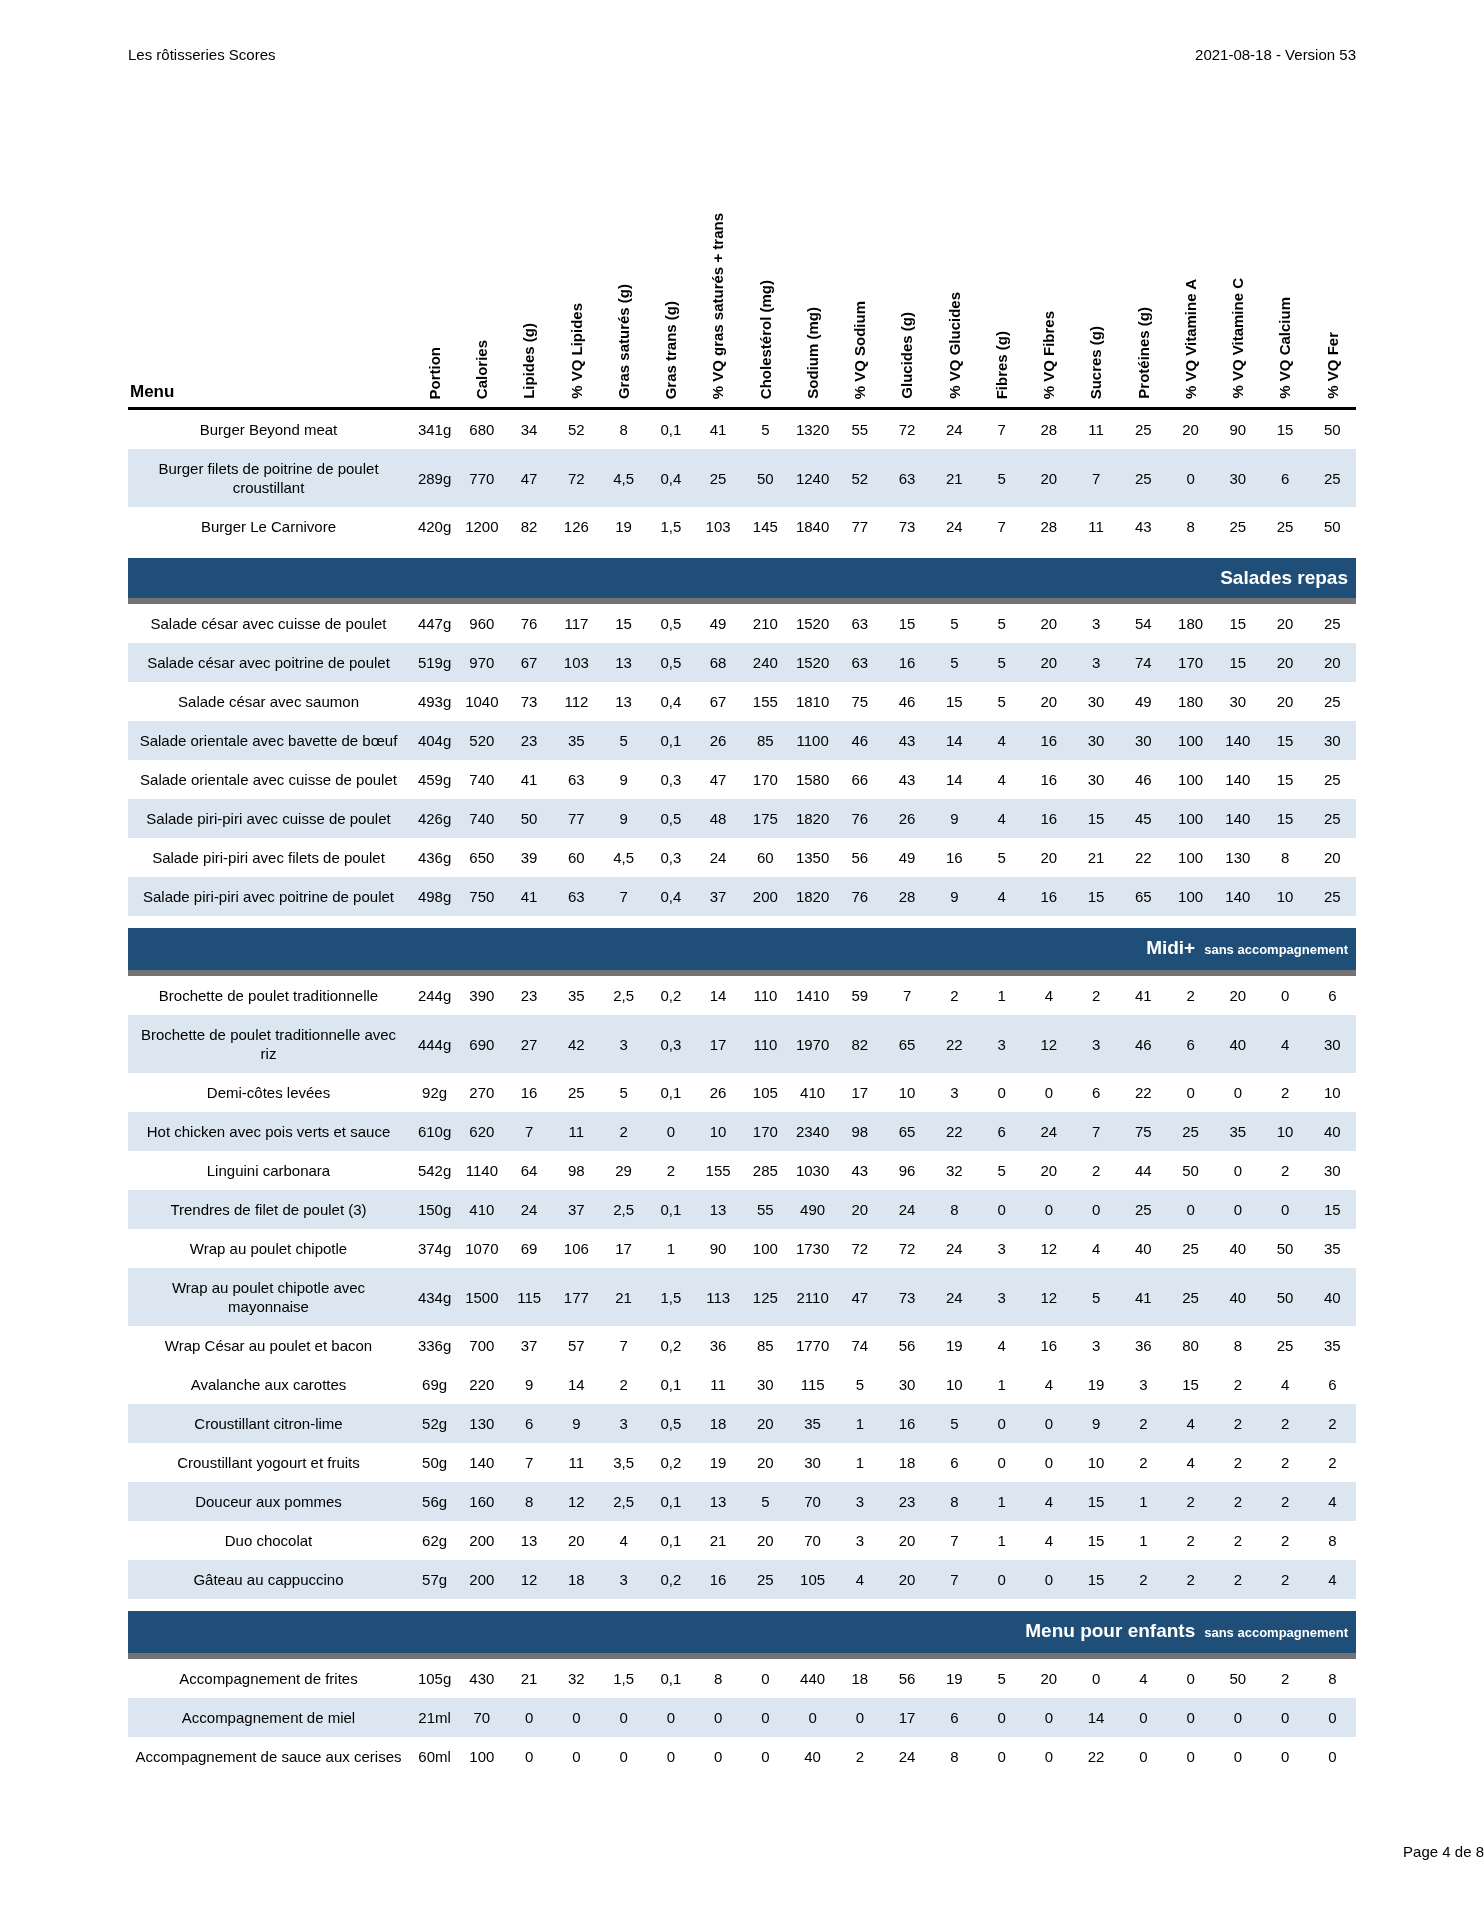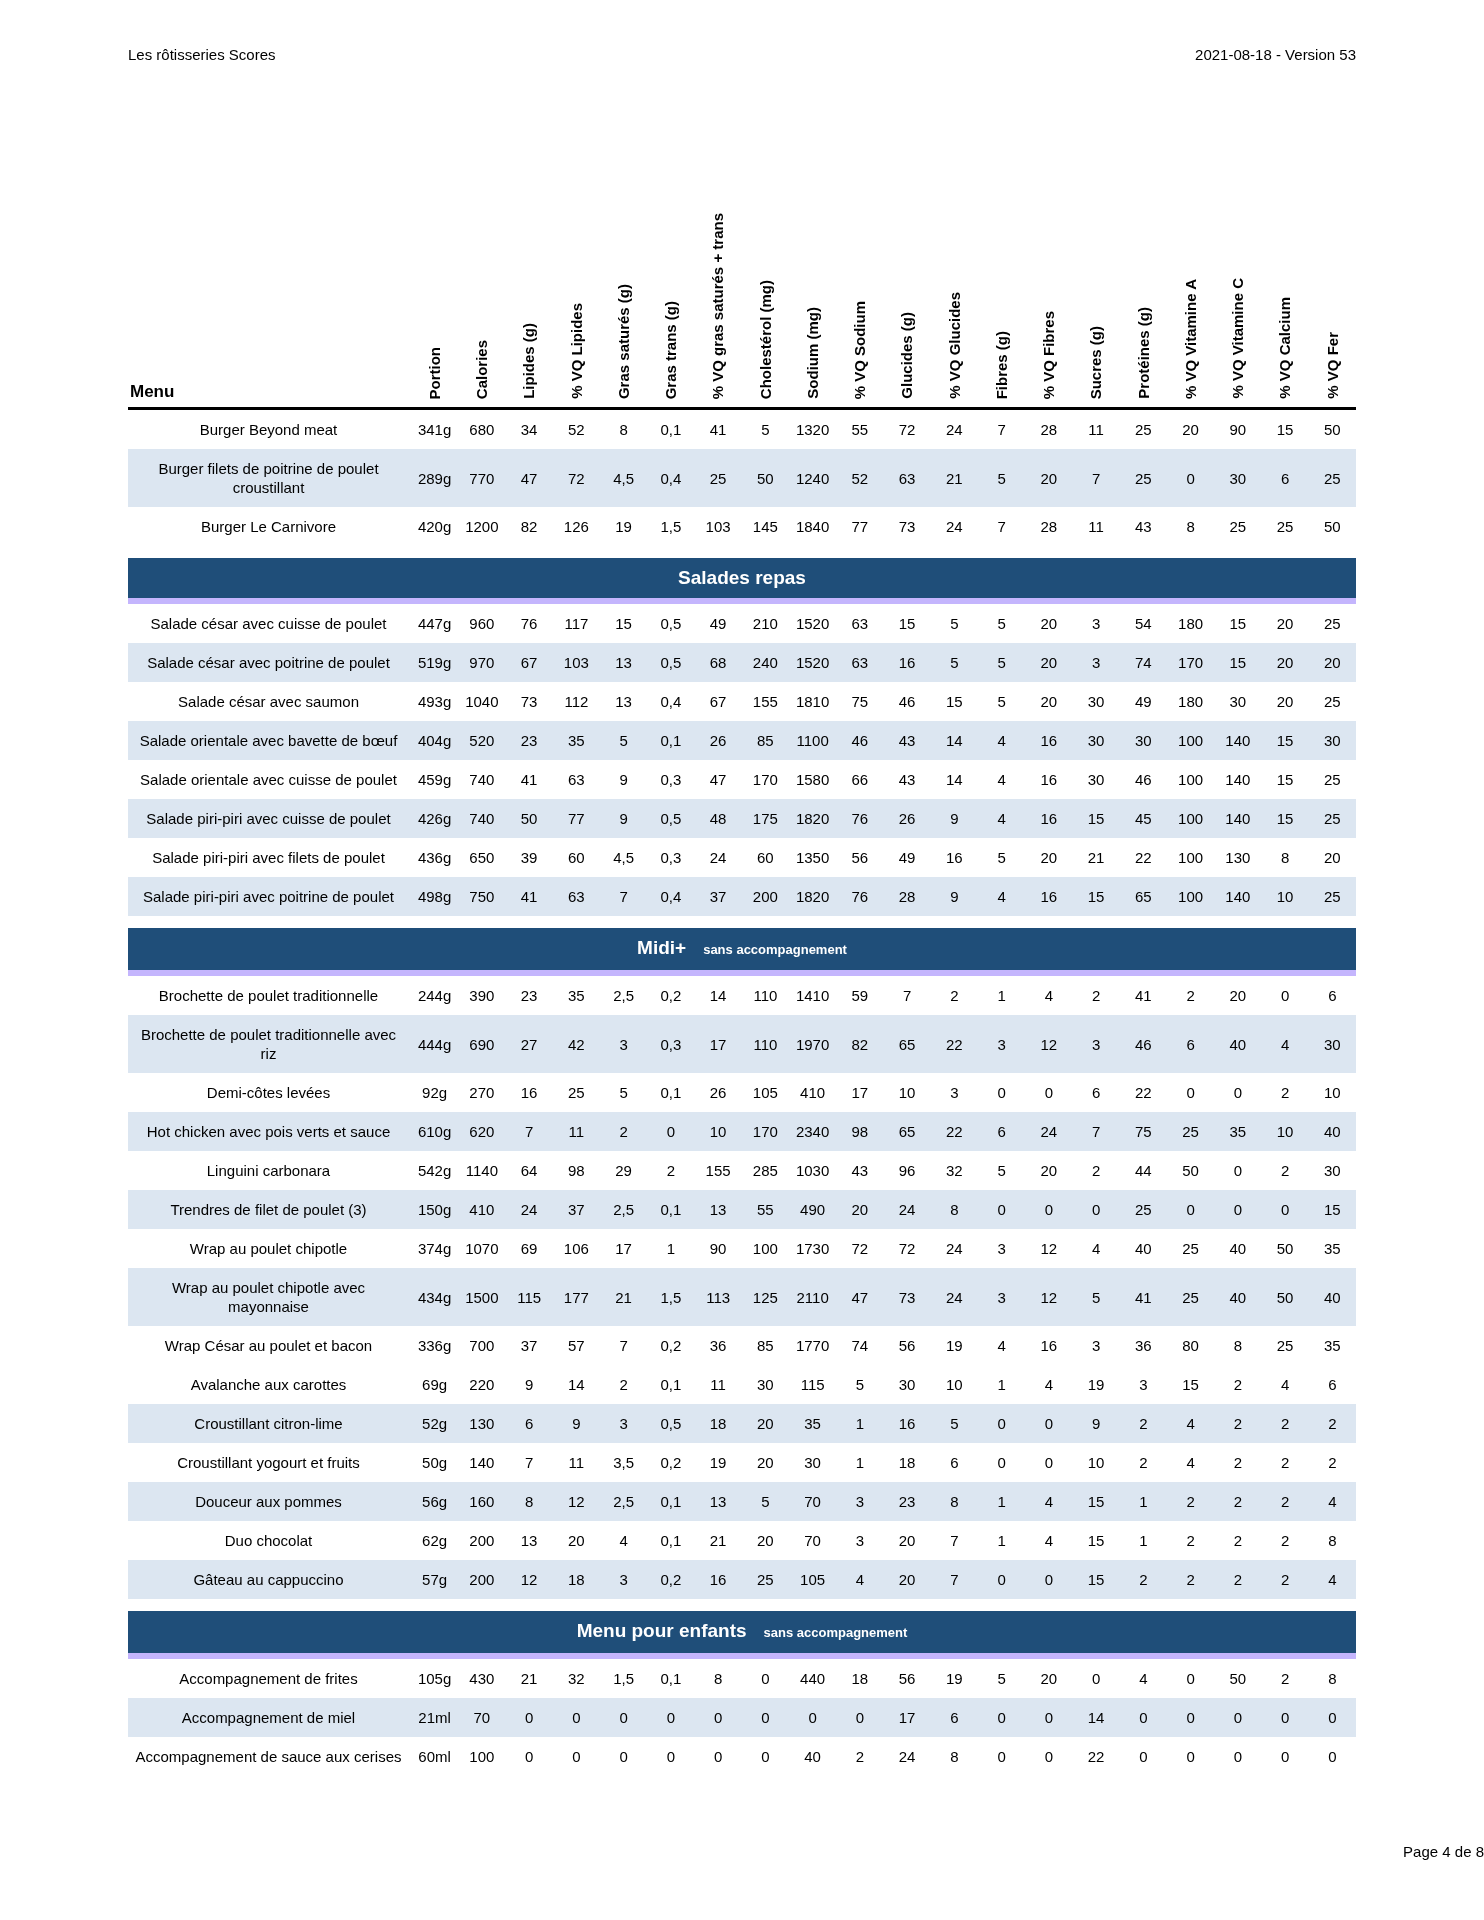--- a/index.html
+++ b/index.html
@@ -55,26 +55,26 @@
     text-align:center;
     padding-left:6px;padding-right:8px;
   }
   tr.shaded td{background:var(--row-shaded);}
   tr.section td{
     background:var(--section-bar);
     background-clip:padding-box;
     color:#ffffff;
     font-weight:bold;
     font-size:19px;line-height:22px;
-    text-align:center;
+    text-align:right;
     padding:9px 8px;
     border-top:12px solid #ffffff;
-    border-bottom:6px solid #c4b5fd;
-  }
-  .section-sub{font-size:13px;font-weight:bold;margin-left:17px;}
+    border-bottom:6px solid #737373;
+  }
+  .section-sub{font-size:13px;font-weight:bold;margin-left:9px;}
   .small-suffix{font-size:15px;}
   .page-footer{
     position:absolute;bottom:60px;left:0;right:0;
     text-align:right;font-size:15px;
   }
 </style>
 </head>
 <body>
 
 <div class="page">

